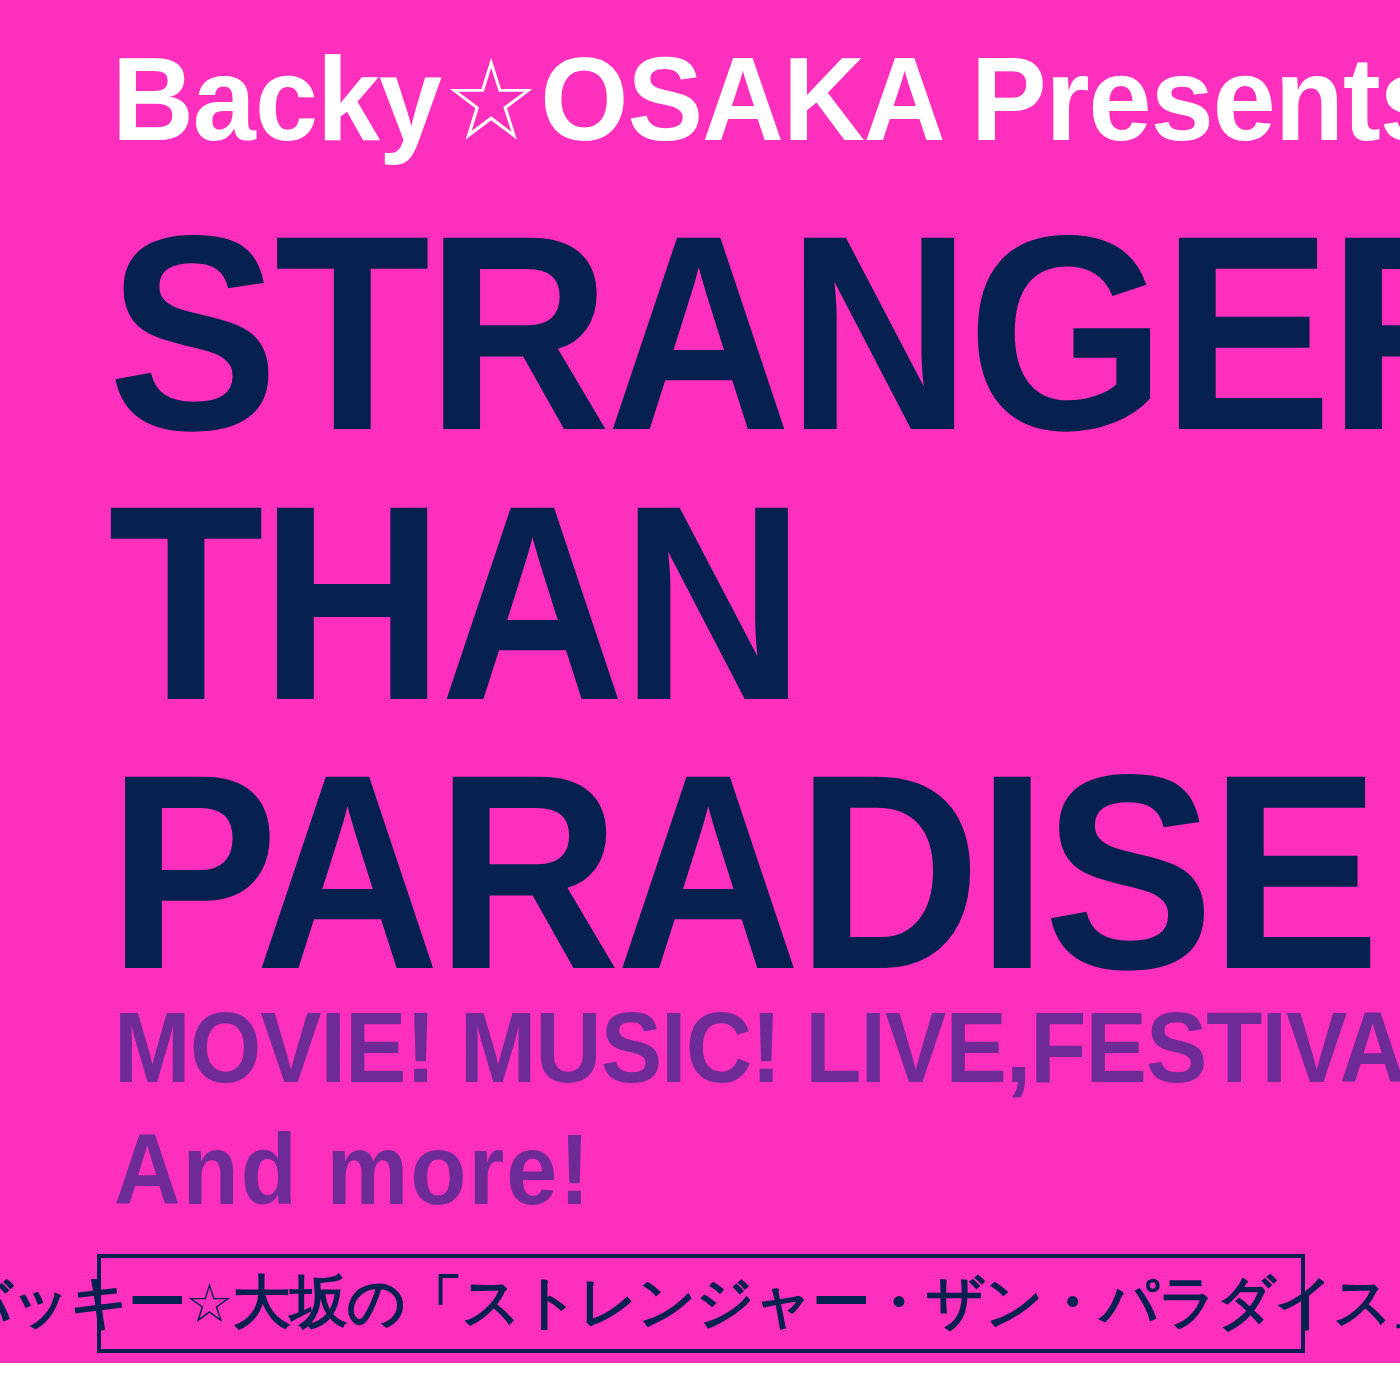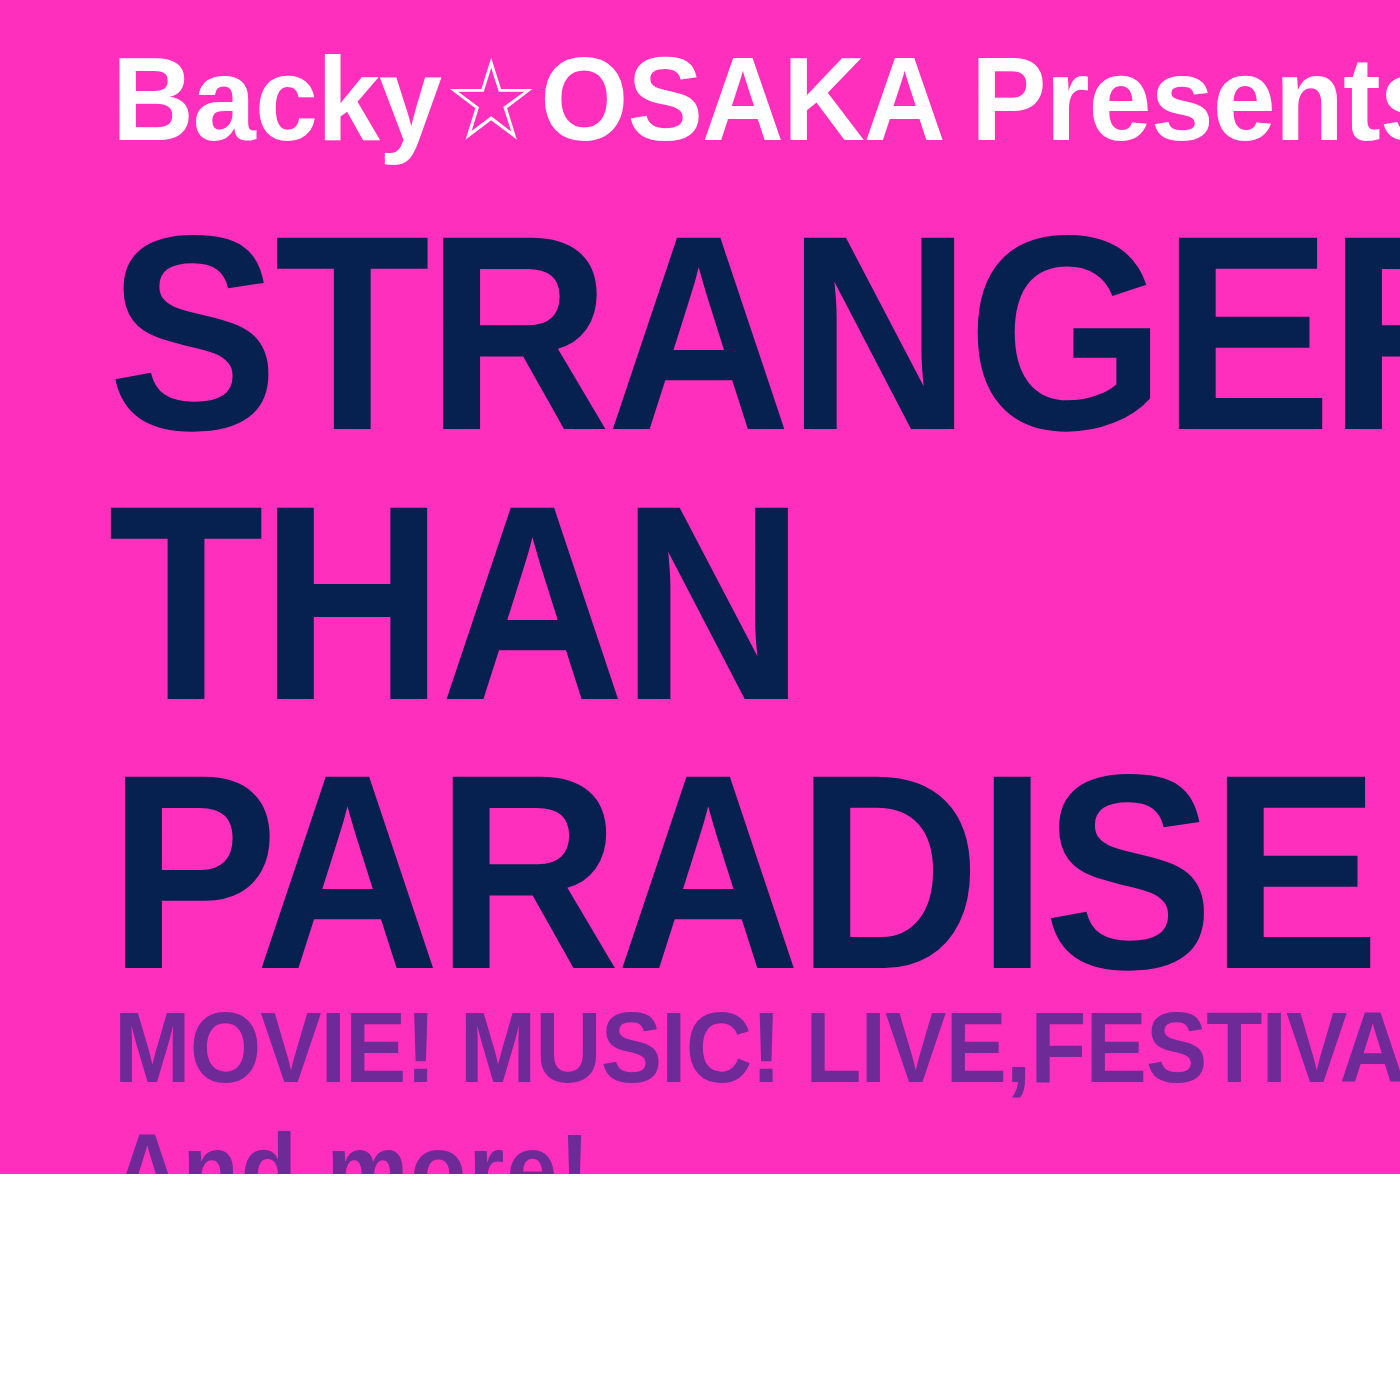--- a/index.html
+++ b/index.html
@@ -6,21 +6,21 @@
   html, body {
     margin: 0;
     padding: 0;
   }
   body {
     background: #ffffff;
   }
   .poster {
     position: relative;
     width: 1400px;
-    height: 1174px;
+    height: 1363px;
     background: #ff2fbe;
     overflow: hidden;
     font-family: "Liberation Sans", "DejaVu Sans", sans-serif;
   }
 
   
   .presenter {
     position: absolute;
     left: 112px;
     top: 34px;

